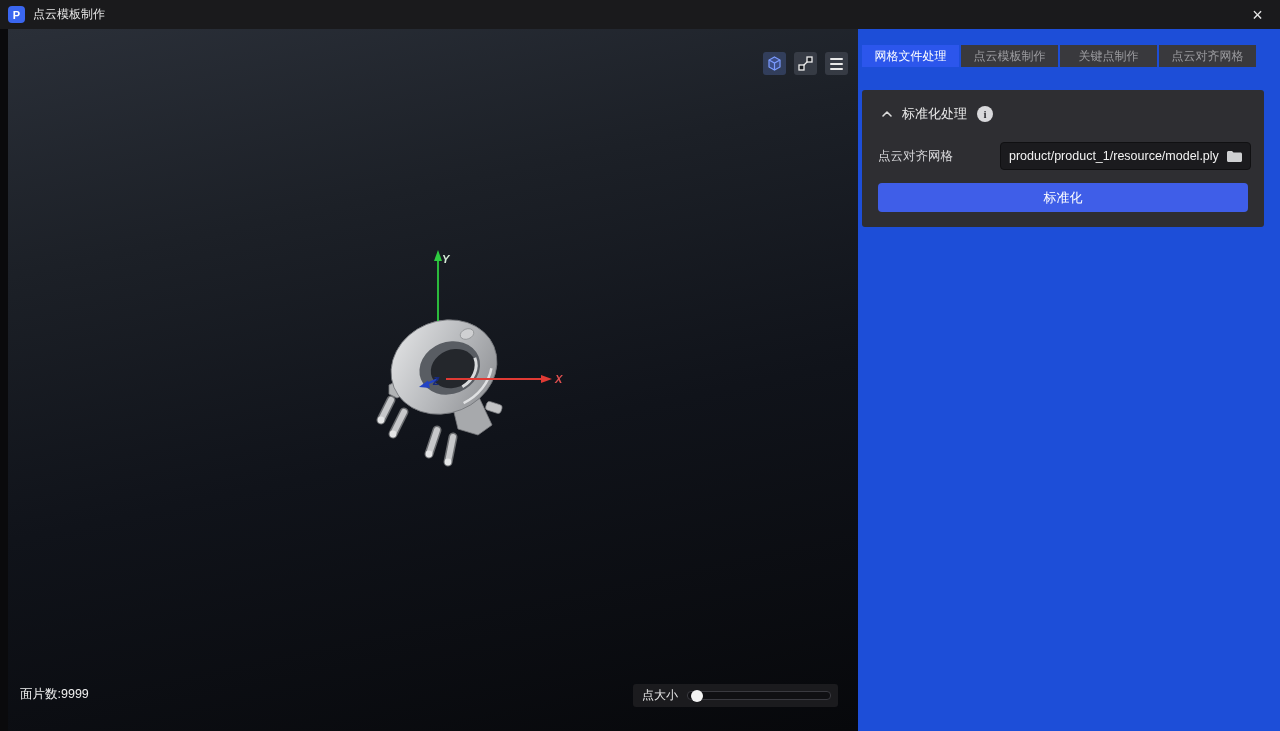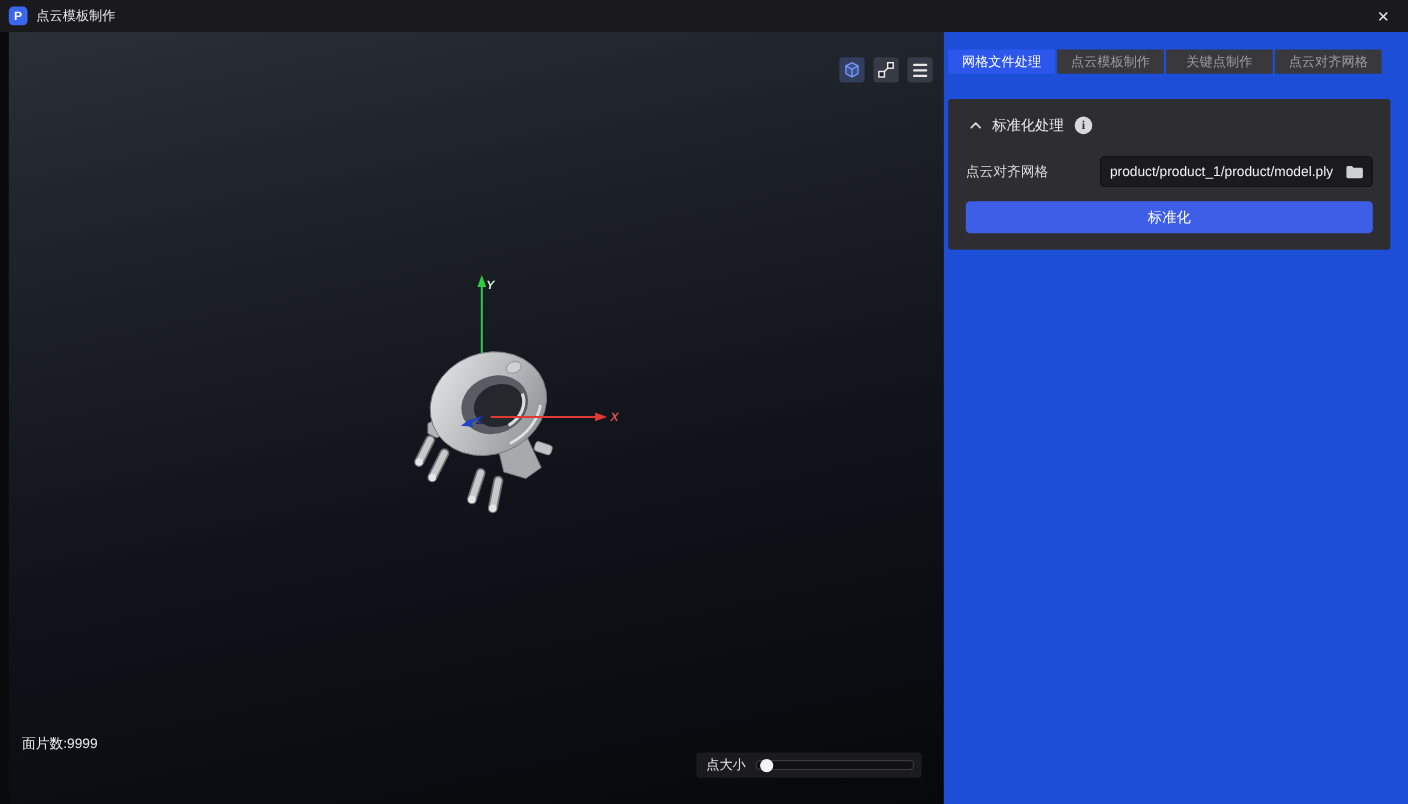--- a/index.html
+++ b/index.html
@@ -25,21 +25,21 @@
 
   
   .vp-toolbar { position:absolute; top:23px; right:10px; display:flex; gap:8px; }
   .vp-btn { width:23px; height:23px; border:none; border-radius:3px; padding:0; cursor:pointer;
             background:rgba(95,100,112,0.38); display:flex; align-items:center; justify-content:center; }
   .vp-btn.cube-btn { background:rgba(74,96,150,0.45); }
   .vp-btn.menu-btn { flex-direction:column; gap:3px; }
   .vp-btn.menu-btn i { display:block; width:13px; height:2px; background:#e8e8e8; border-radius:1px; }
 
   
-  .facecount { position:absolute; left:12px; bottom:46px; color:#efefef; font-size:12.5px; }
+  .facecount { position:absolute; left:12px; bottom:28px; color:#efefef; font-size:12.5px; }
   .slider-group { position:absolute; left:625px; bottom:24px; width:205px; height:23px;
                   background:#1b1b1e; border-radius:3px; display:flex; align-items:center;
                   padding:0 7px 0 9px; gap:9px; }
   .slider-label { color:#e9e9e9; font-size:12px; white-space:nowrap; }
   .slider-track { position:relative; flex:1; height:9px; background:#101013;
                   border:1px solid #3a3a40; border-radius:4px; cursor:pointer; }
   .slider-handle { position:absolute; top:50%; left:9px; transform:translate(-50%,-50%);
                    width:12px; height:12px; border-radius:50%; background:#f4f4f4; cursor:grab; }
 
   
@@ -191,21 +191,21 @@
               <path d="M3 9 L7 5 L11 9" fill="none" stroke="#dcdcdc" stroke-width="1.6" stroke-linecap="round" stroke-linejoin="round"></path>
             </svg>
           </span>
           <span class="card-title">标准化处理</span>
           <span class="info-badge">i</span>
         </div>
 
         <div class="field-row">
           <span class="field-label">点云对齐网格</span>
           <div class="file-input">
-            <span class="file-path">product/product_1/product/model.ply</span>
+            <span class="file-path">product/product_1/resource/model.ply</span>
             <span class="folder-btn">
               <svg width="17" height="13" viewBox="0 0 17 13">
                 <path d="M1 2.5 C1 1.7 1.7 1 2.5 1 L6 1 L7.5 2.5 L14.5 2.5 C15.3 2.5 16 3.2 16 4 L16 10.5 C16 11.3 15.3 12 14.5 12 L2.5 12 C1.7 12 1 11.3 1 10.5 Z" fill="#cfd0d2"></path>
               </svg>
             </span>
           </div>
         </div>
 
         <button class="btn-primary normalize-btn">标准化</button>
       </div>

